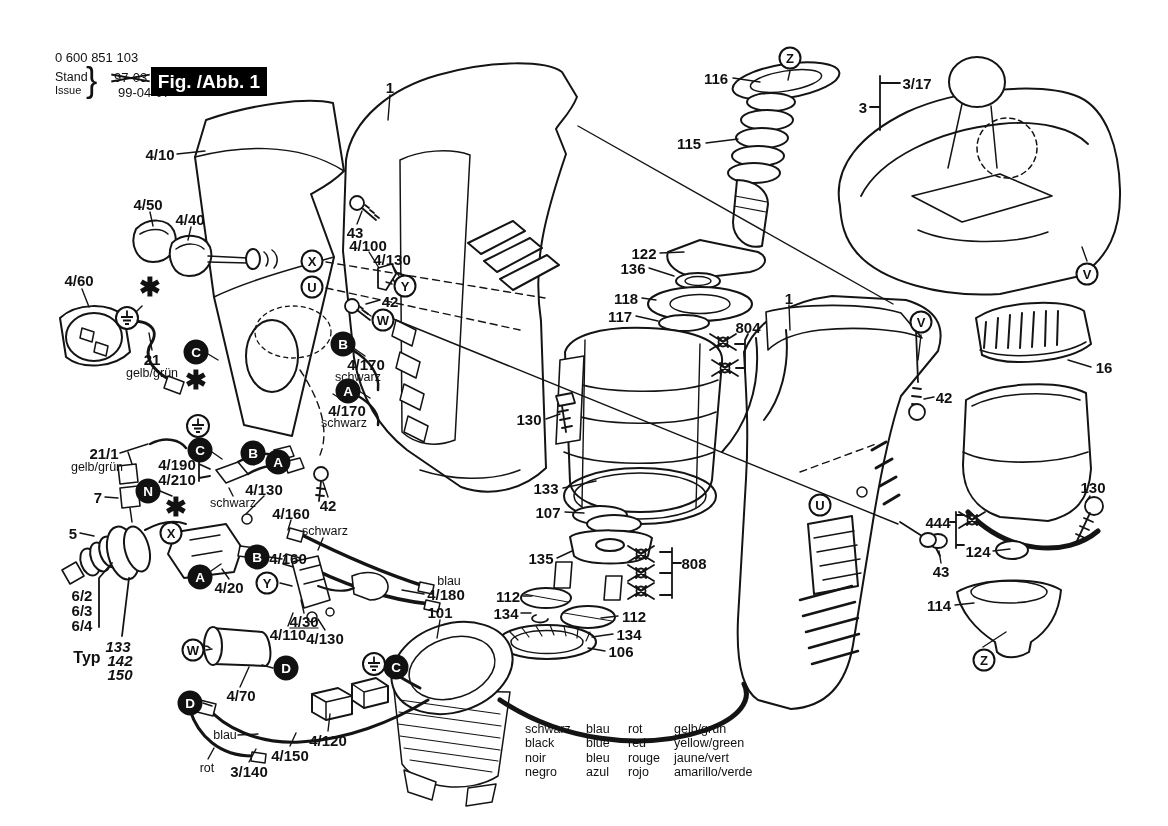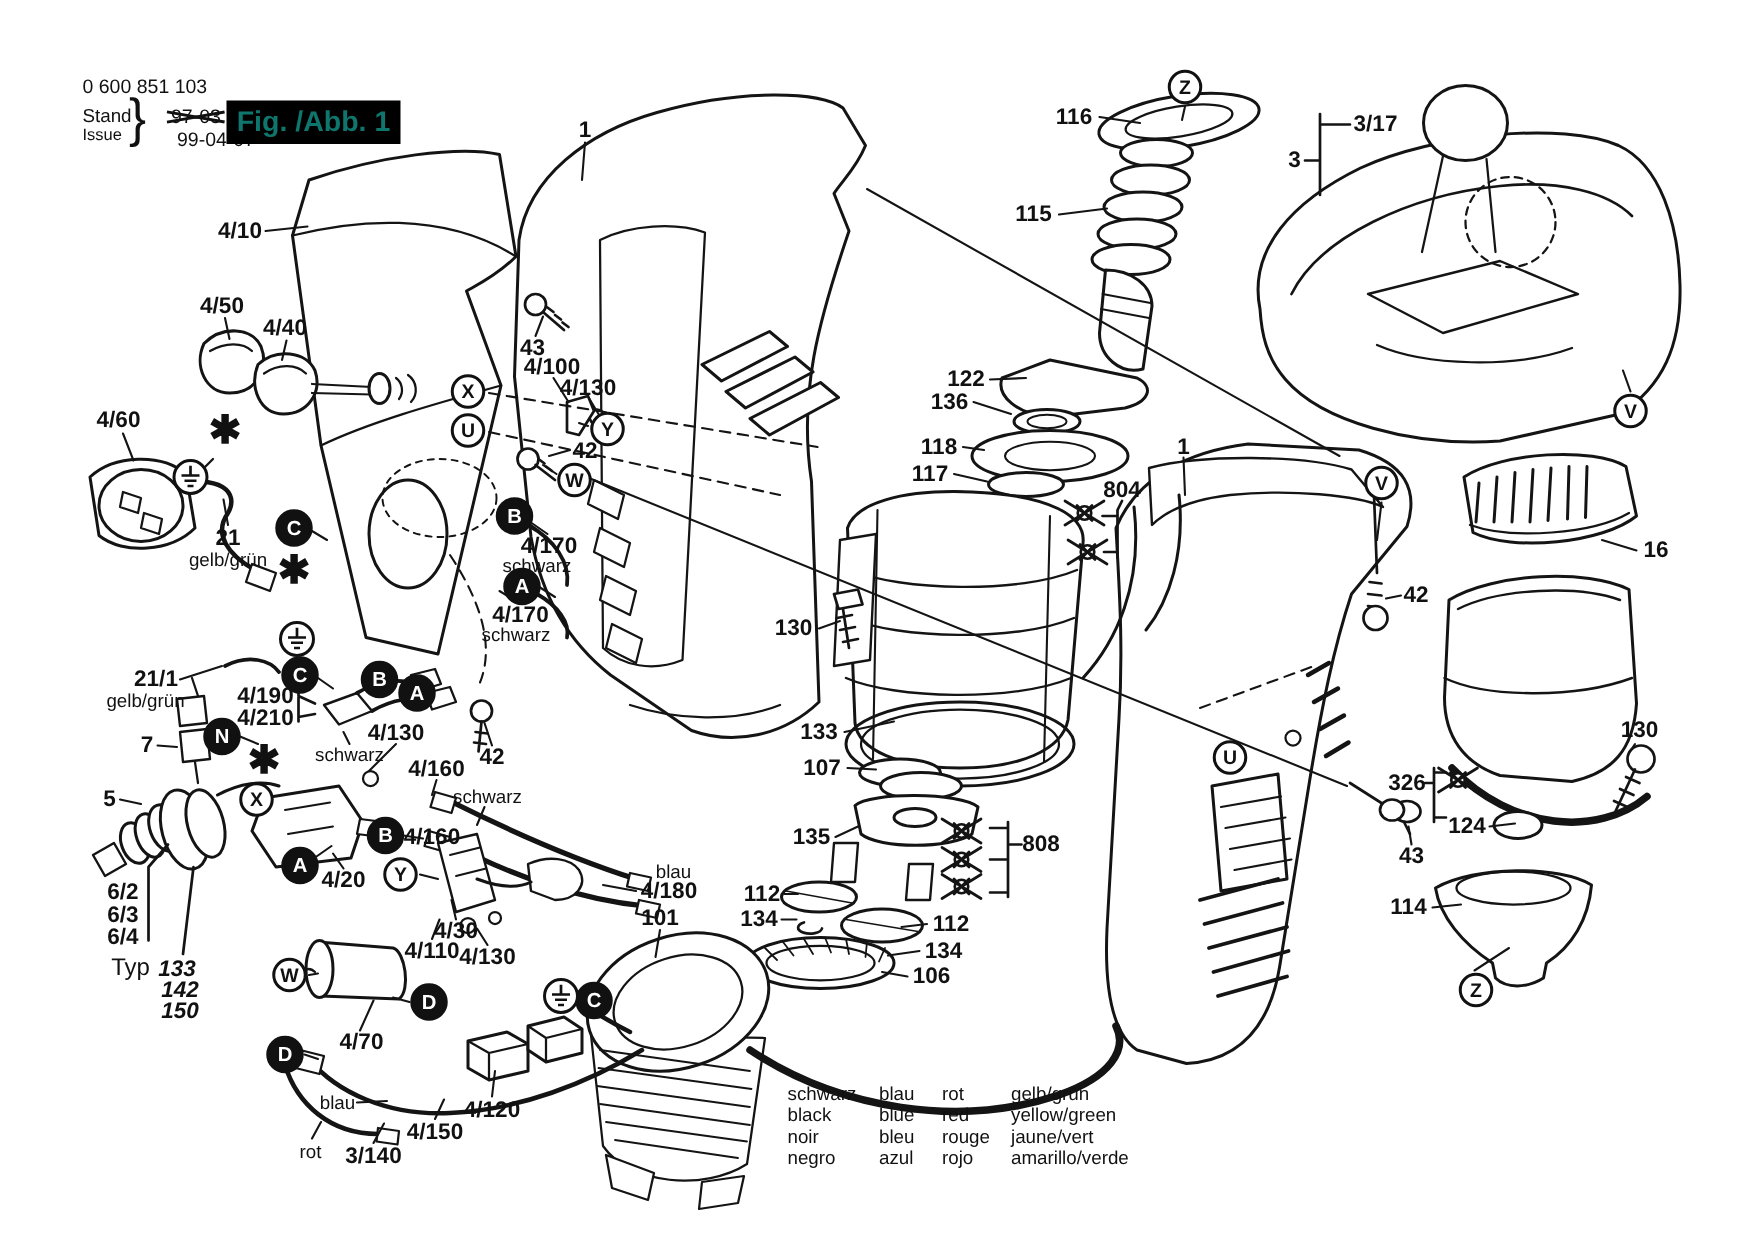--- a/index.html
+++ b/index.html
@@ -13,27 +13,27 @@
   #brace{left:86px;top:60px;font-size:34px;font-weight:400;transform:scaleY(1.05);}
   #old-date{left:114px;top:70px;font-size:13px;}
   #new-date{left:118px;top:85px;font-size:13px;}
   .struck{position:relative;display:inline-block;}
   .struck::before,.struck::after{content:"";position:absolute;left:-3px;right:-3px;top:46%;
     border-top:2px solid #111;}
   .struck::before{transform:rotate(10deg);}
   .struck::after{transform:rotate(-10deg);}
   #figbox{position:absolute;left:151px;top:67px;width:116px;height:29px;background:#000;
     display:flex;align-items:center;justify-content:center;}
-  #figbox span{color:#0f766e;font-weight:bold;font-size:19px;white-space:nowrap;}
+  #figbox span{color:#ffffff;font-weight:bold;font-size:19px;white-space:nowrap;}
   
   .lbl{position:absolute;transform:translate(-50%,-50%);white-space:nowrap;color:#111;}
   .num{font-weight:bold;font-size:15px;}
   .color{font-size:12.5px;}
   .italic{font-weight:bold;font-style:italic;font-size:15px;}
-  .typ{font-weight:normal;font-size:16px;}
+  .typ{font-weight:bold;font-size:16px;margin-top:12px;}
   
   .marker{position:absolute;transform:translate(-50%,-50%);width:23px;height:23px;border-radius:50%;
     display:flex;align-items:center;justify-content:center;font-weight:bold;font-size:13px;
     background:#fff;border:2.4px solid #111;color:#111;box-sizing:border-box;}
   .marker.filled{background:#111;color:#fff;border-color:#111;width:25px;height:25px;font-size:13.5px;}
   .ast{position:absolute;transform:translate(-50%,-50%);font-size:26px;font-weight:bold;}
   .ground{position:absolute;transform:translate(-50%,-50%);width:26px;height:26px;}
   
   #legend{position:absolute;left:525px;top:722px;display:grid;
     grid-template-columns:61px 42px 46px auto;font-size:12.5px;line-height:14.4px;}
@@ -359,21 +359,21 @@
       <span class="lbl color" style="left: 325px; top: 531px;">schwarz</span>
       <span class="lbl num" style="left: 288px; top: 558px;">4/160</span>
       <span class="lbl num" style="left: 229px; top: 587px; text-align: center;">4/20</span>
       <span class="lbl num" style="left: 82px; top: 595px;">6/2</span>
       <span class="lbl num" style="left: 82px; top: 610px;">6/3</span>
       <span class="lbl num" style="left: 82px; top: 625px;">6/4</span>
       <span class="lbl typ" style="left: 87px; top: 646px;">Typ</span>
       <span class="lbl italic" style="left: 118px; top: 646px;">133</span>
       <span class="lbl italic" style="left: 120px; top: 660px;">142</span>
       <span class="lbl italic" style="left: 120px; top: 674px;">150</span>
-      <span class="lbl num" style="left: 304px; top: 621px;">4/30</span>
+      <span class="lbl num" style="left: 304px; top: 621px; text-decoration: underline;">4/30</span>
       <span class="lbl num" style="left: 288px; top: 634px;">4/110</span>
       <span class="lbl num" style="left: 325px; top: 638px;">4/130</span>
       <span class="lbl num" style="left: 241px; top: 695px;">4/70</span>
       <span class="lbl color" style="left: 225px; top: 735px;">blau</span>
       <span class="lbl num" style="left: 328px; top: 740px;">4/120</span>
       <span class="lbl num" style="left: 290px; top: 755px;">4/150</span>
       <span class="lbl color" style="left: 207px; top: 768px;">rot</span>
       <span class="lbl num" style="left: 249px; top: 771px;">3/140</span>
       <span class="lbl color" style="left: 449px; top: 581px;">blau</span>
       <span class="lbl num" style="left: 446px; top: 594px;">4/180</span>
@@ -395,21 +395,21 @@
       <span class="lbl num" style="left: 626px; top: 298px;">118</span>
       <span class="lbl num" style="left: 620px; top: 316px;">117</span>
       <span class="lbl num" style="left: 748px; top: 327px;">804</span>
       <span class="lbl num" style="left: 789px; top: 298px;">1</span>
       <span class="lbl num" style="left: 694px; top: 563px;">808</span>
       <span class="lbl num" style="left: 917px; top: 83px;">3/17</span>
       <span class="lbl num" style="left: 863px; top: 107px;">3</span>
       <span class="lbl num" style="left: 1104px; top: 367px;">16</span>
       <span class="lbl num" style="left: 944px; top: 397px;">42</span>
       <span class="lbl num" style="left: 1093px; top: 487px;">130</span>
-      <span class="lbl num" style="left: 938px; top: 522px;">326</span>
+      <span class="lbl num" style="left: 938px; top: 522px;">444</span>
       <span class="lbl num" style="left: 978px; top: 551px;">124</span>
       <span class="lbl num" style="left: 941px; top: 571px;">43</span>
       <span class="lbl num" style="left: 939px; top: 605px;">114</span>
       <span class="marker outline" style="left: 312px; top: 261px;">X</span>
       <span class="marker outline" style="left: 312px; top: 287px;">U</span>
       <span class="marker outline" style="left: 405px; top: 286px;">Y</span>
       <span class="marker outline" style="left: 383px; top: 320px;">W</span>
       <span class="marker outline" style="left: 171px; top: 533px;">X</span>
       <span class="marker outline" style="left: 267px; top: 583px;">Y</span>
       <span class="marker outline" style="left: 193px; top: 650px;">W</span>

